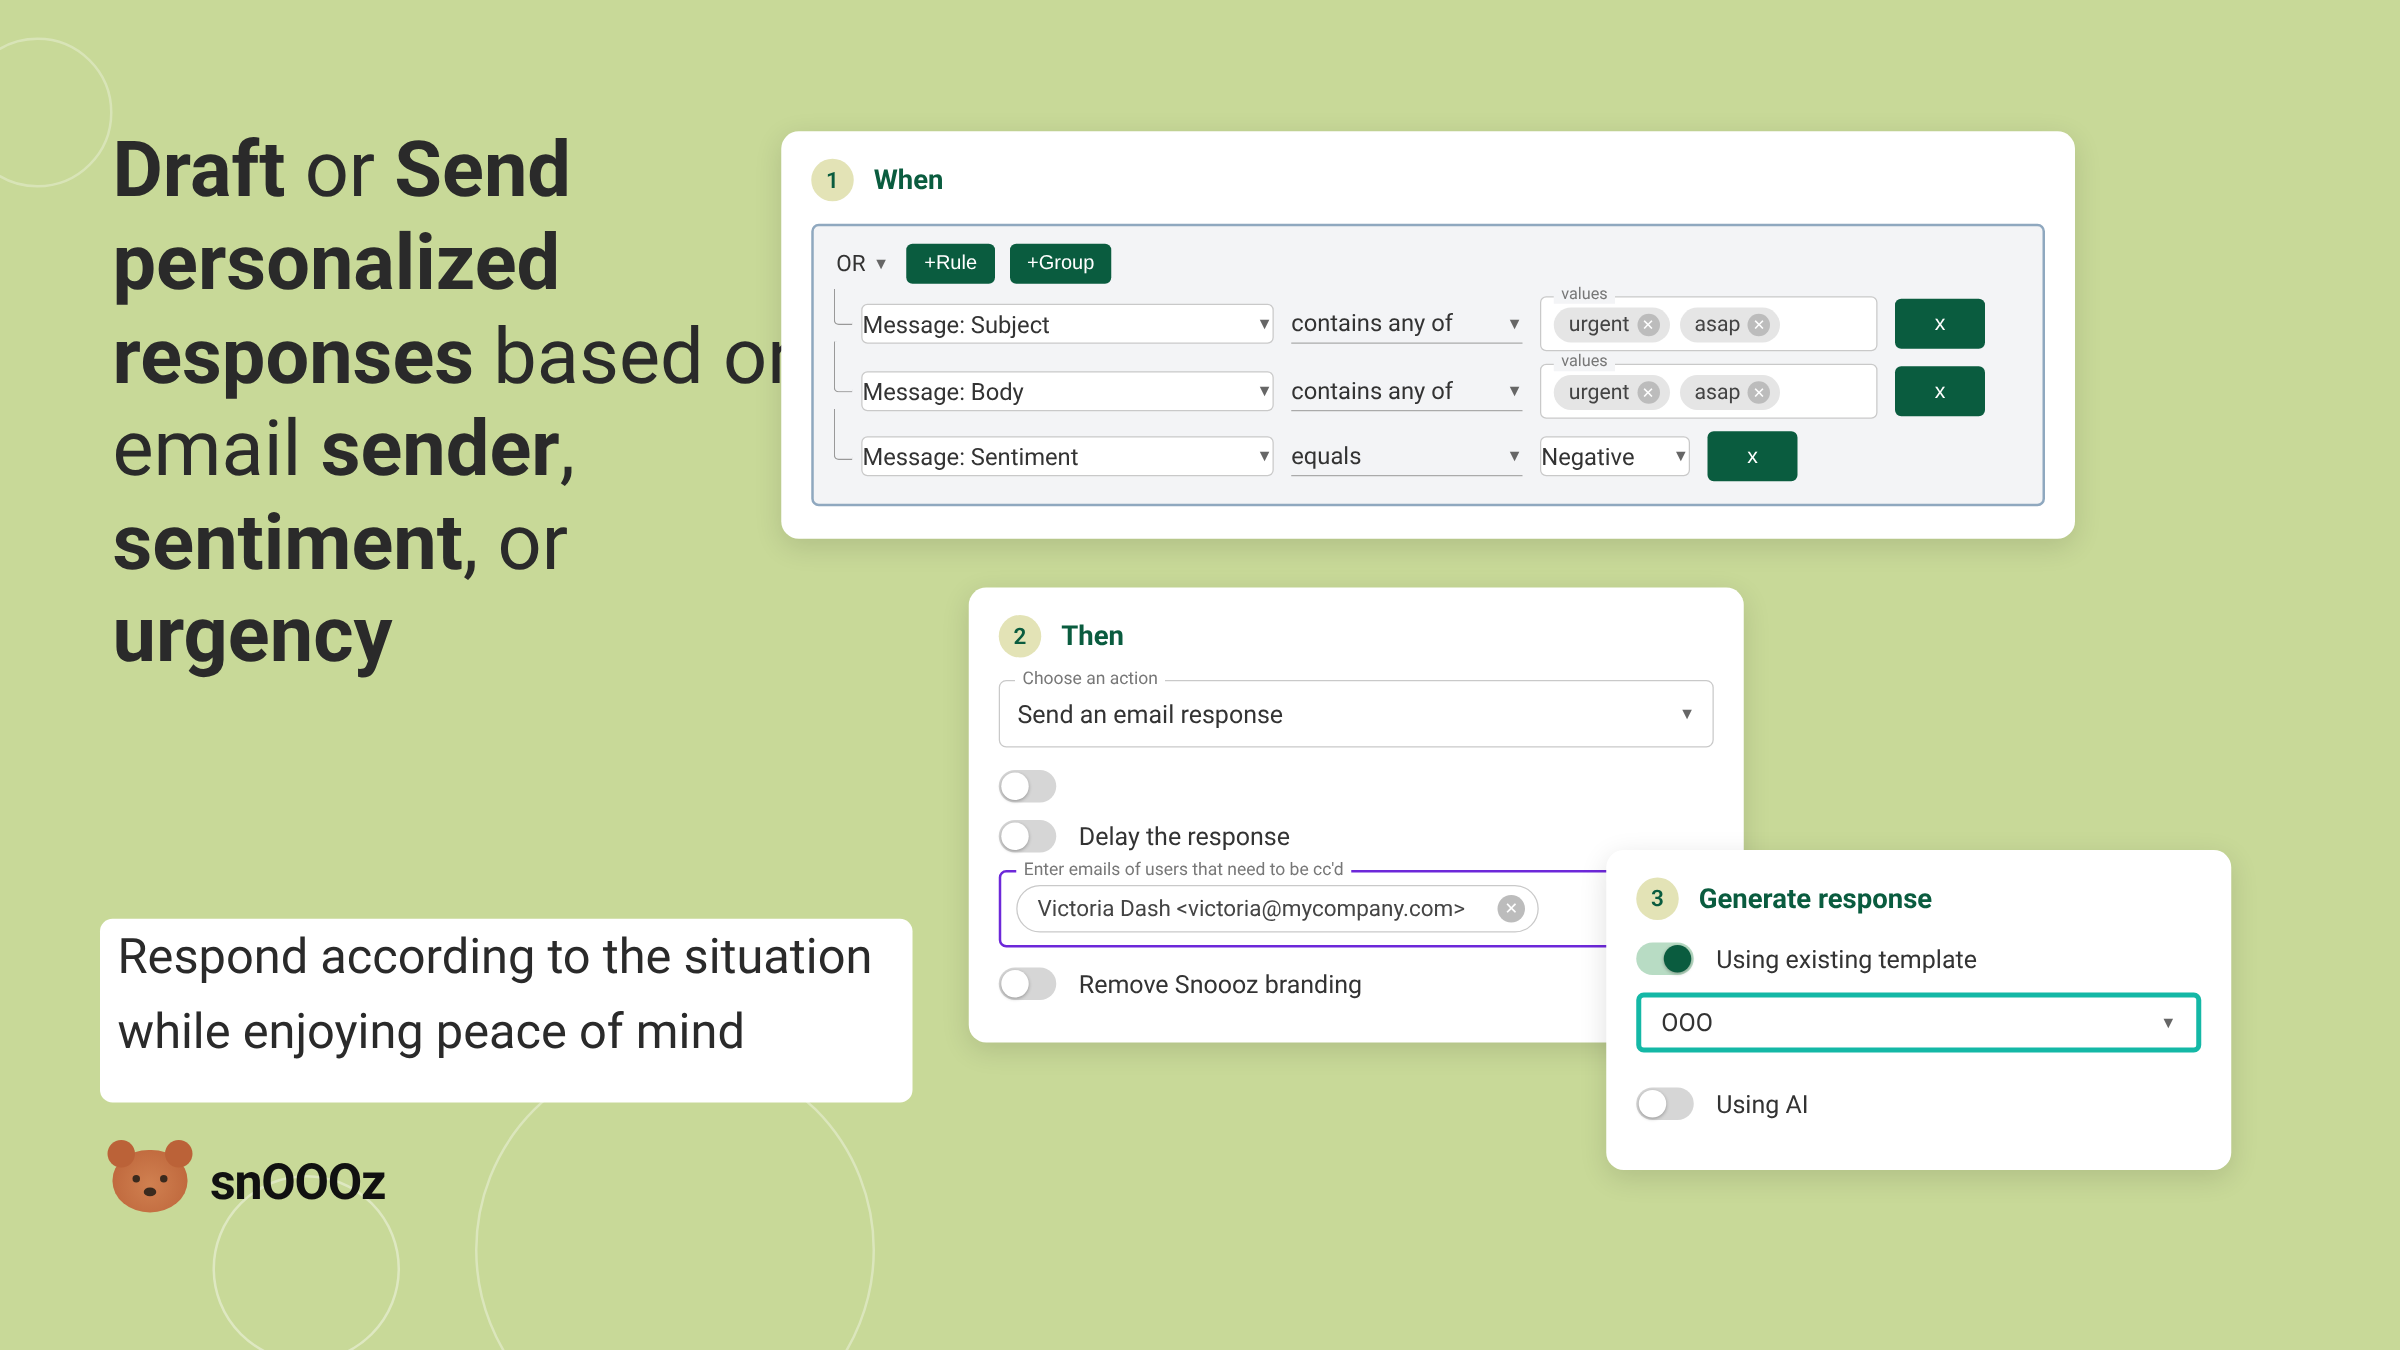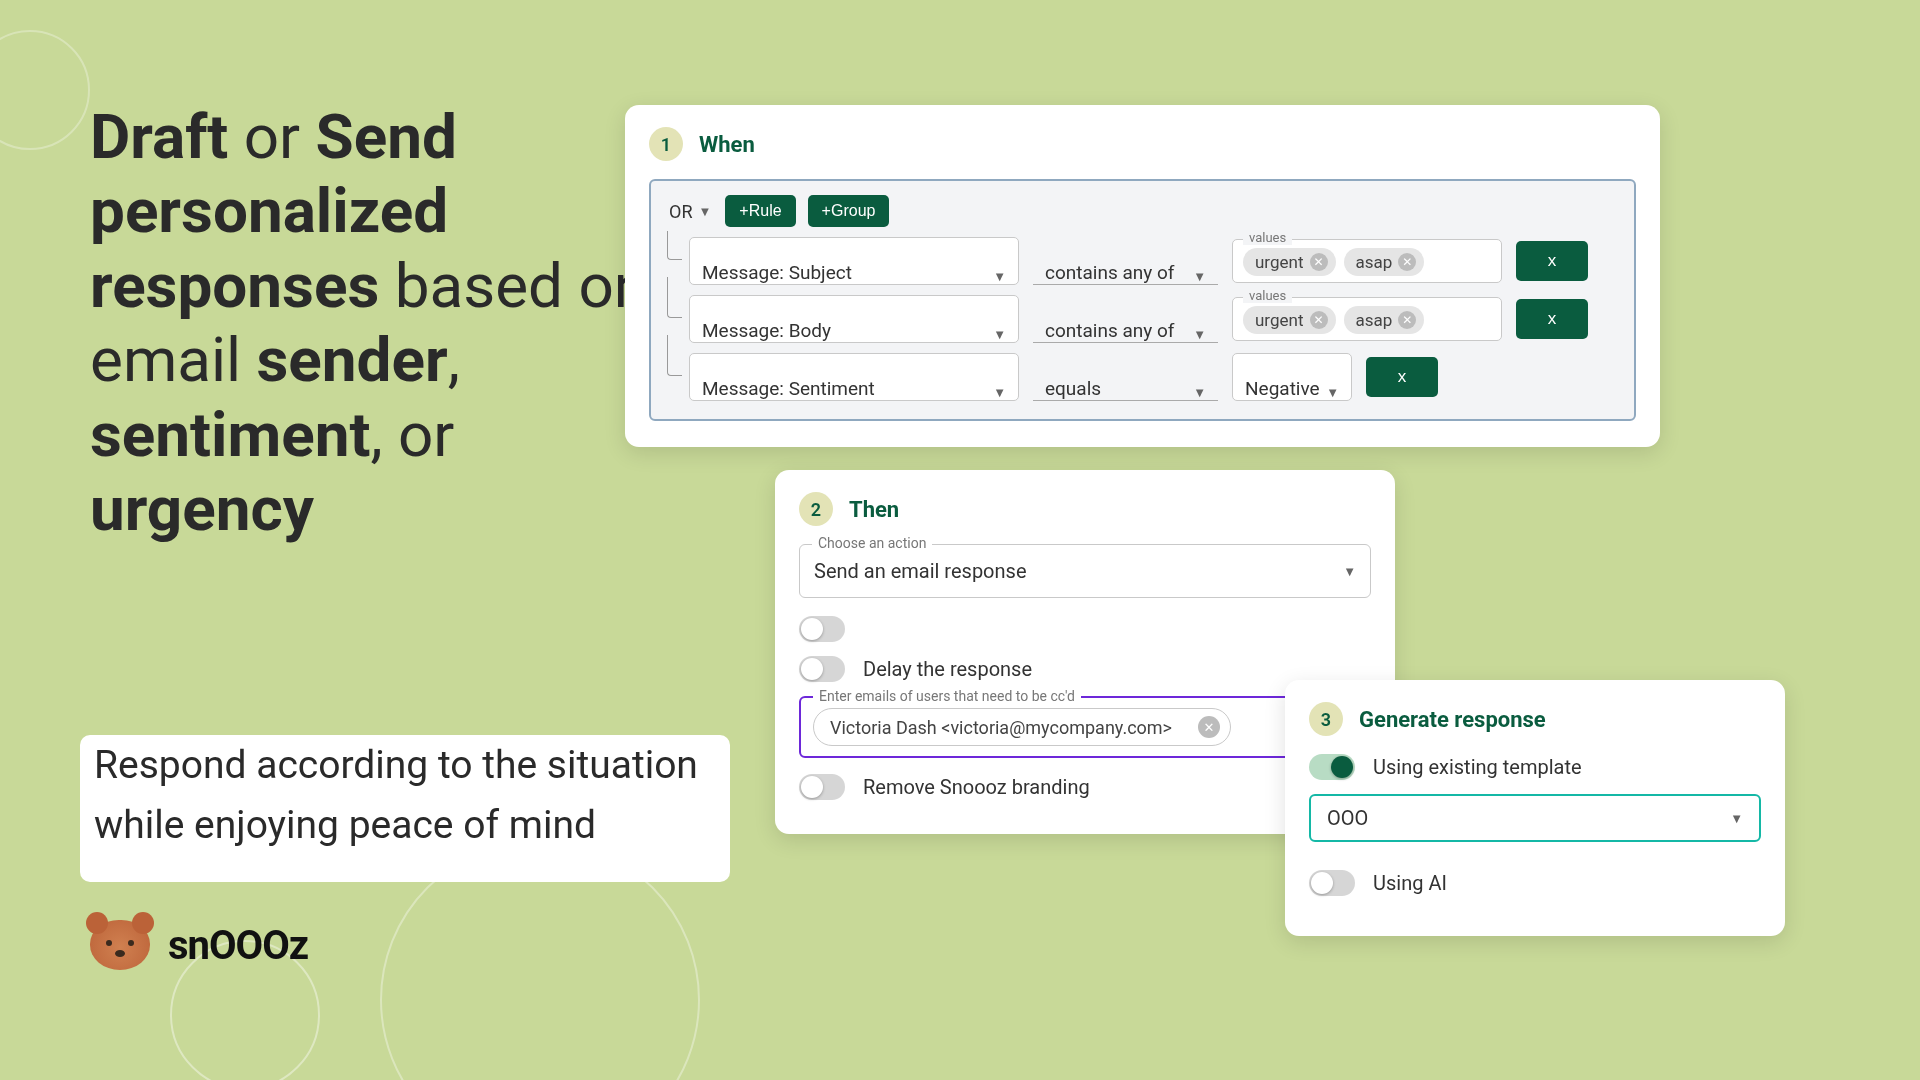--- a/index.html
+++ b/index.html
@@ -101,22 +101,22 @@
   .rule-row {
     display:flex; align-items:center; gap:14px; margin-top:10px; position:relative;
   }
   .rule-row::before {
     content:""; position:absolute; left:-22px; top:-18px; width:14px; height:40px;
     border-left:1.5px solid #999; border-bottom:1.5px solid #999; border-bottom-left-radius:4px;
   }
   .rule-row:first-child::before { top:-6px; height:28px; }
   .sel {
     background:#fff; border:1px solid #c9c9c9; border-radius:5px;
-    height:48px; display:flex; align-items:flex-end; justify-content:space-between;
-    padding:0 12px; font-size:19px; color:#333; cursor:pointer;
+    height:32px; display:flex; align-items:center; justify-content:space-between;
+    padding:0 0; font-size:19px; color:#333; cursor:pointer;
   }
   .sel.field { width: 330px; }
   .sel.op { width: 185px; border:none; border-bottom:1px solid #aaa; border-radius:0; background:transparent; }
   .chev { font-size:13px; color:#666; }
   .values-box {
     position:relative; background:#fff; border:1px solid #c9c9c9; border-radius:5px;
     min-height:44px; padding:8px 10px 6px 10px; display:flex; gap:8px; align-items:center; flex:1;
     max-width: 270px;
   }
   .values-box .float-label {
@@ -157,21 +157,21 @@
   .cc-wrap .float-label { position:absolute; top:-10px; left:12px; background:#fff; padding:0 6px; font-size:14px; color:#777; }
   .cc-chip {
     display:inline-flex; align-items:center; gap:26px;
     border:1px solid #c9c9c9; border-radius:22px; padding:7px 10px 7px 16px; font-size:18px; color:#444;
   }
   .cc-chip .x { width:22px;height:22px;border-radius:50%;background:#bcbcbc;color:#fff;display:flex;align-items:center;justify-content:center;font-size:13px;cursor:pointer;}
 
   
   #card-gen { left: 1285px; top: 680px; width: 500px; }
   .template-sel {
-    border:2px solid #14b8a6; border-radius:6px; height:48px;
+    border:4px solid #14b8a6; border-radius:6px; height:48px;
     display:flex; align-items:center; justify-content:space-between; padding:0 16px;
     font-size:20px; color:#333; margin:8px 0 28px 0; cursor:pointer;
   }
 </style>
 </head>
 <body>
 
 <div class="bg-circle-1"></div>
 <div class="bg-circle-2"></div>
 <div class="bg-circle-3"></div>

